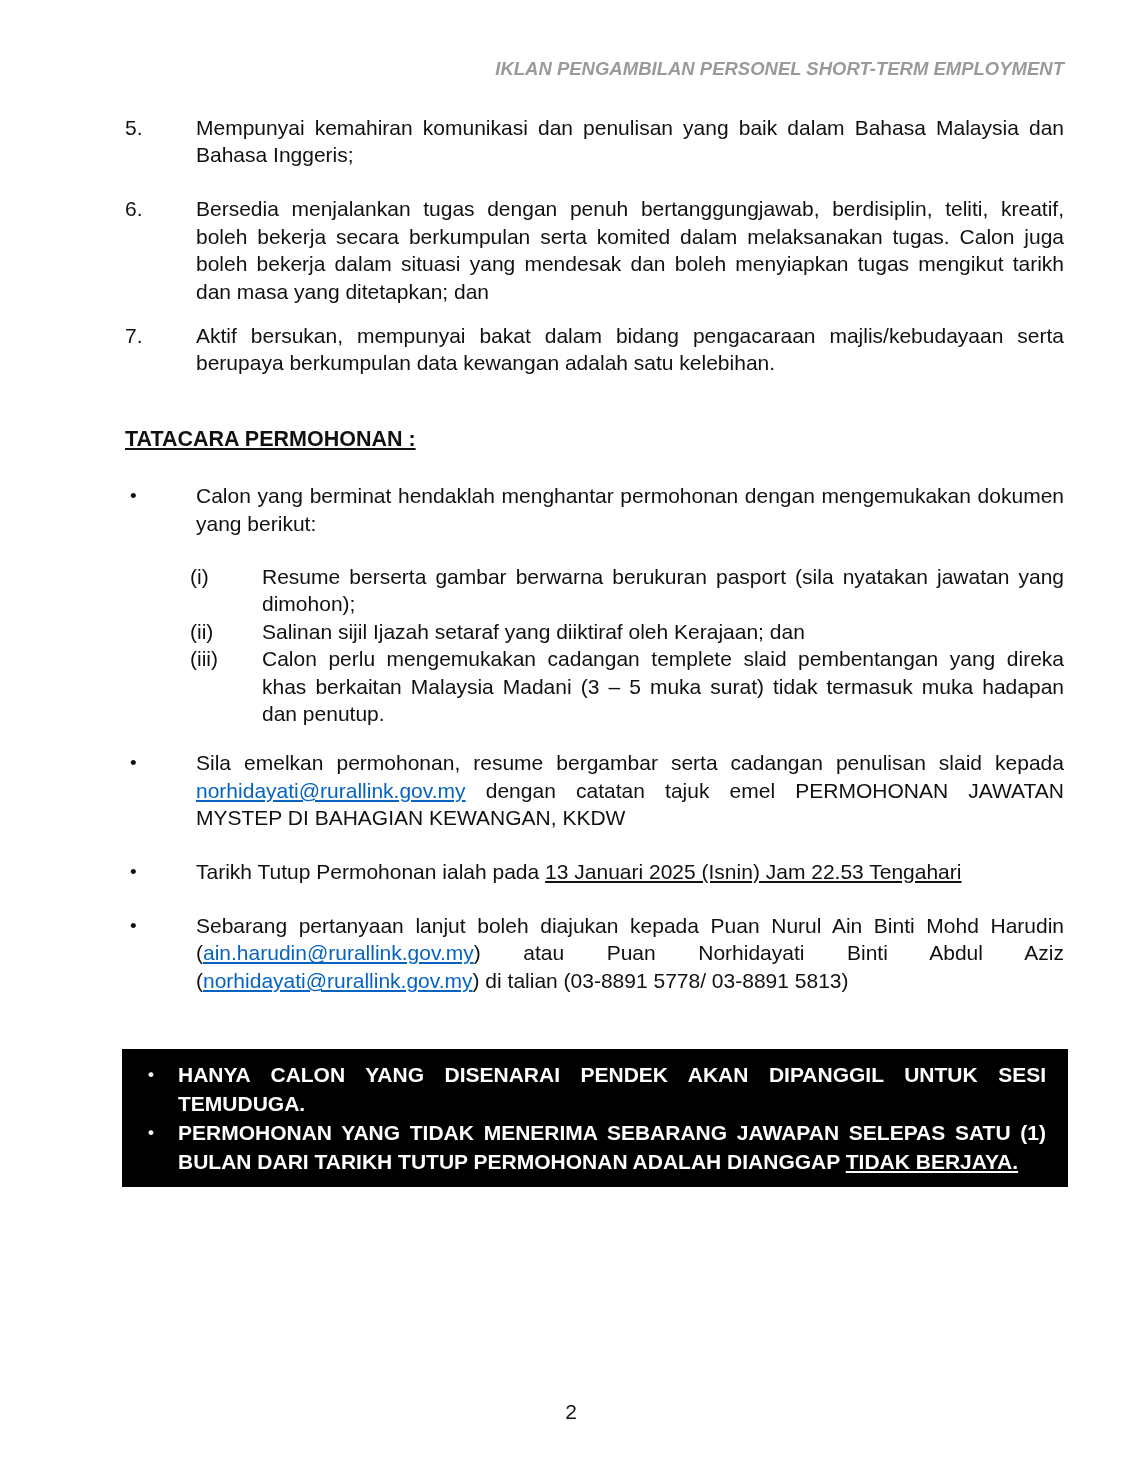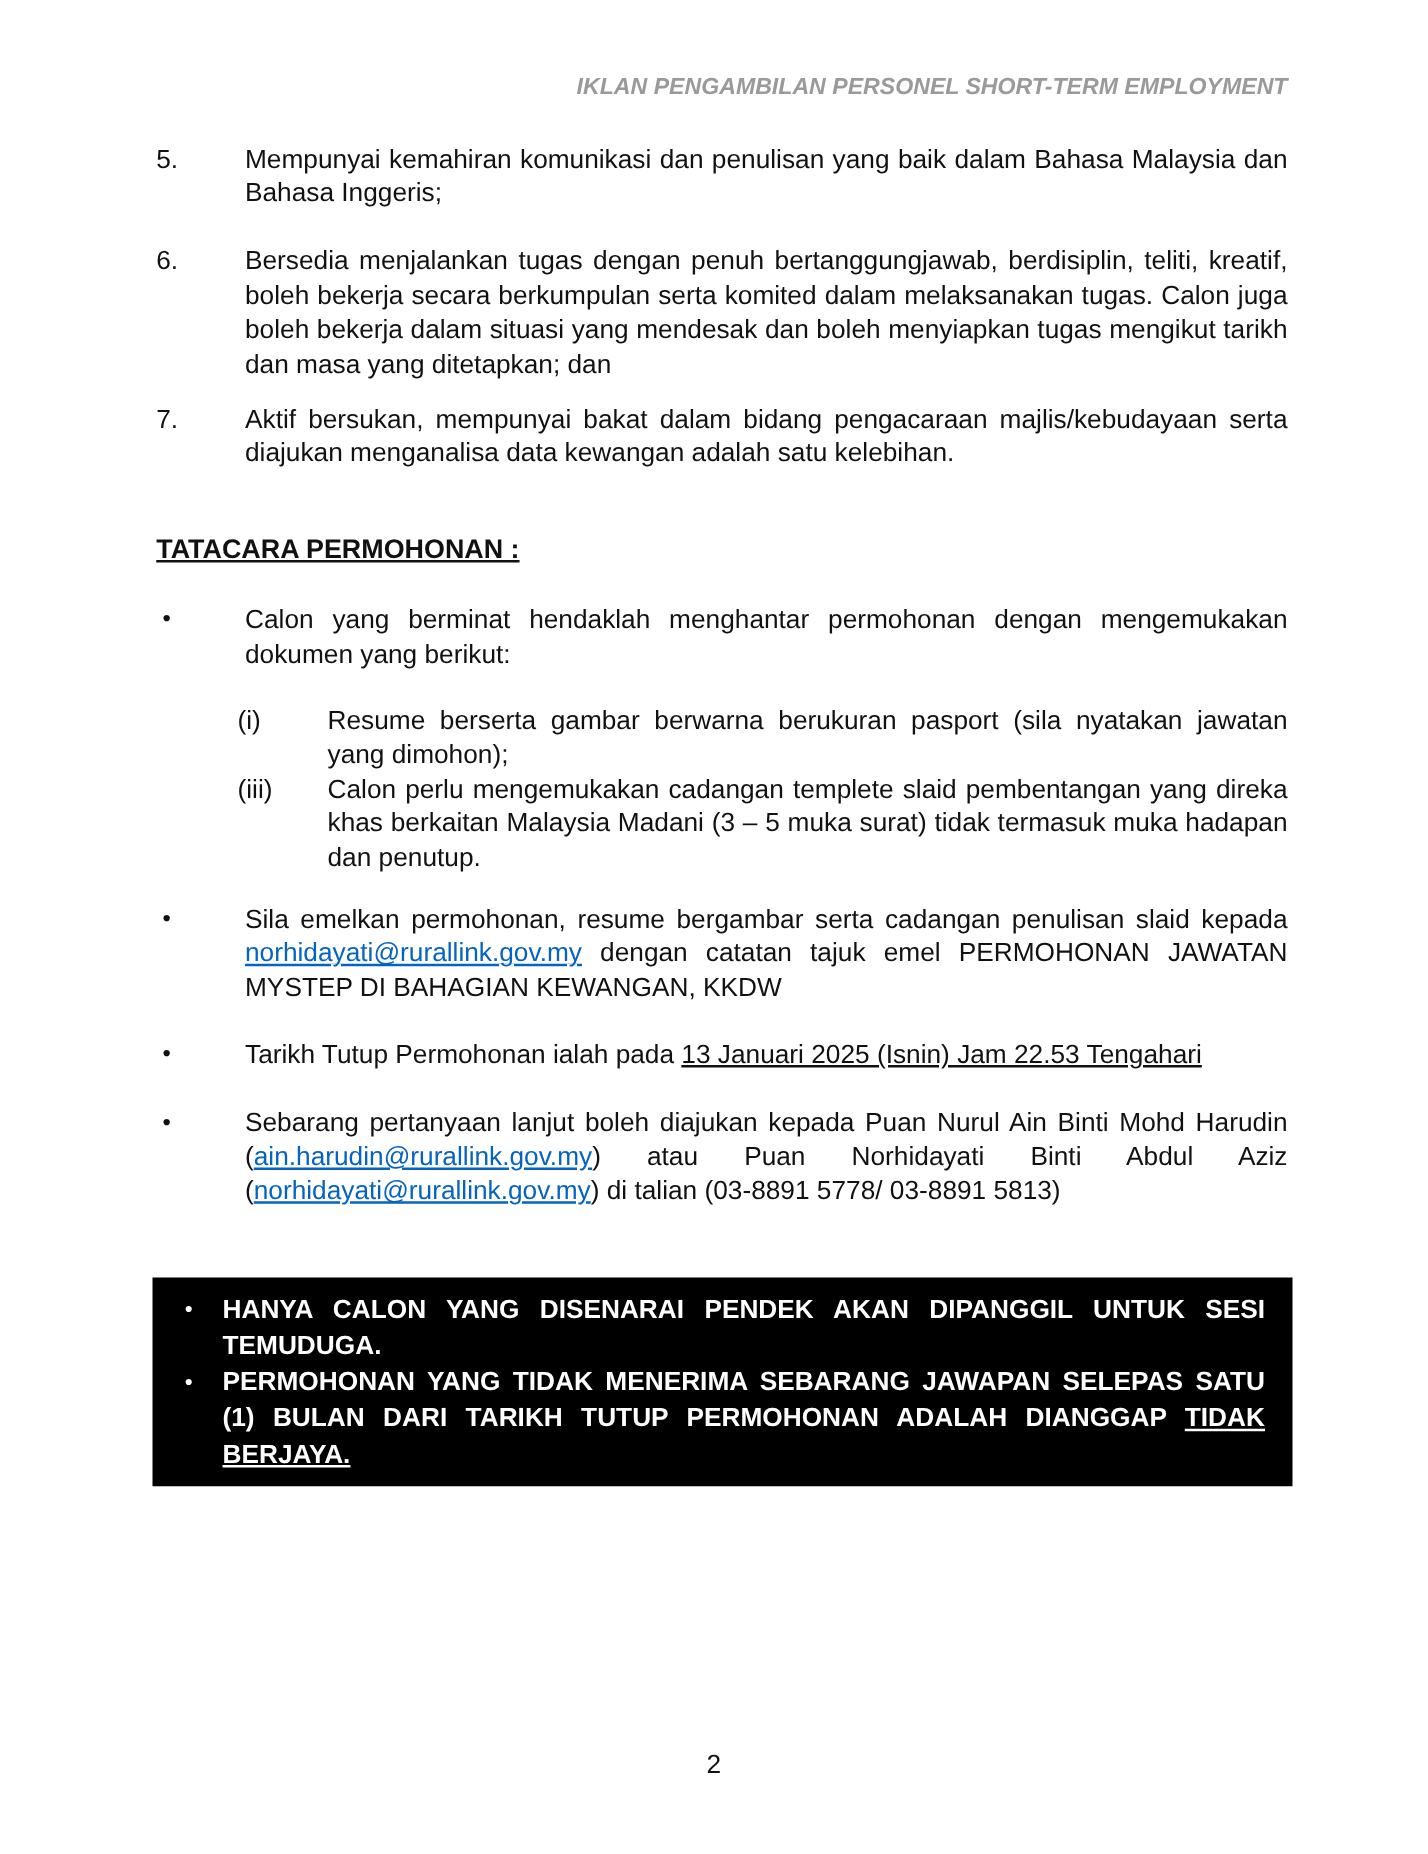--- a/index.html
+++ b/index.html
@@ -2,21 +2,21 @@
 <html style="--c-link: #0563C1; --c-header-text: #9a9a9a; --c-notice-bg: #000000; --c-notice-text: #ffffff;"><head>
 <meta charset="utf-8">
 <style>
   html,body { margin:0; padding:0; background:#ffffff; }
   .page {
     position:relative;
     width:1142px; height:1483px;
     margin:0 auto;
     background:#ffffff;
     box-sizing:border-box;
-    padding:58px 112px 0 125px;
+    padding:58px 78px 0 125px;
     font-family:"Liberation Sans","DejaVu Sans",sans-serif;
     font-size:21px;
     line-height:27.4px;
     color:#111111;
     overflow:hidden;
   }
   .doc-header {
     text-align:right;
     color:var(--c-header-text,#9a9a9a);
     font-weight:bold;
@@ -83,35 +83,39 @@
     <div class="just"><span>Mempunyai kemahiran komunikasi dan penulisan yang baik dalam Bahasa Malaysia dan Bahasa Inggeris;</span></div>
   </div>
 
   <div class="row num-row mt-item6">
     <div class="cell-num">6.</div>
     <div class="just"><span>Bersedia menjalankan tugas dengan penuh bertanggungjawab, berdisiplin, teliti, kreatif, boleh bekerja secara berkumpulan serta komited dalam melaksanakan tugas. Calon juga boleh bekerja dalam situasi yang mendesak dan boleh menyiapkan tugas mengikut tarikh dan masa yang ditetapkan; dan</span></div>
   </div>
 
   <div class="row num-row mt-item7">
     <div class="cell-num">7.</div>
-    <div class="just"><span>Aktif bersukan, mempunyai bakat dalam bidang pengacaraan majlis/kebudayaan serta diajukan menganalisa data kewangan adalah satu kelebihan.</span></div>
+    <div class="just"><span>Aktif bersukan, mempunyai bakat dalam bidang pengacaraan majlis/kebudayaan serta berupaya berkumpulan data kewangan adalah satu kelebihan.</span></div>
   </div>
 
   <h2 class="section-heading">TATACARA PERMOHONAN :</h2>
 
   <div class="row bullet-row mt-bullet1">
     <div class="cell-num">•</div>
     <div class="just"><span>Calon yang berminat hendaklah menghantar permohonan dengan mengemukakan dokumen yang berikut:</span></div>
   </div>
 
   <div class="row sub-row mt-sub1">
     <div class="cell-roman">(i)</div>
     <div class="just"><span class="i">Resume</span><span> berserta gambar berwarna berukuran pasport (sila nyatakan jawatan yang dimohon);</span></div>
   </div>
 
+  <div class="row sub-row">
+    <div class="cell-roman">(ii)</div>
+    <div class="just"><span>Salinan sijil Ijazah setaraf yang diiktiraf oleh Kerajaan; dan</span></div>
+  </div>
 
   <div class="row sub-row">
     <div class="cell-roman">(iii)</div>
     <div class="just"><span>Calon perlu mengemukakan cadangan </span><span class="i">templete</span><span> slaid pembentangan yang direka khas berkaitan </span><span class="b">Malaysia Madani</span><span> (3 – 5 muka surat) tidak termasuk muka hadapan dan penutup.</span></div>
   </div>
 
   <div class="row bullet-row mt-bullet2">
     <div class="cell-num">•</div>
     <div class="just"><span>Sila emelkan permohonan, </span><span class="i">resume</span><span> bergambar serta cadangan </span><span class="i">penulisan</span><span> slaid kepada </span><a class="link">norhidayati@rurallink.gov.my</a><span> dengan catatan tajuk emel </span><span class="b">PERMOHONAN JAWATAN MYSTEP DI BAHAGIAN KEWANGAN, KKDW</span></div>
   </div>

